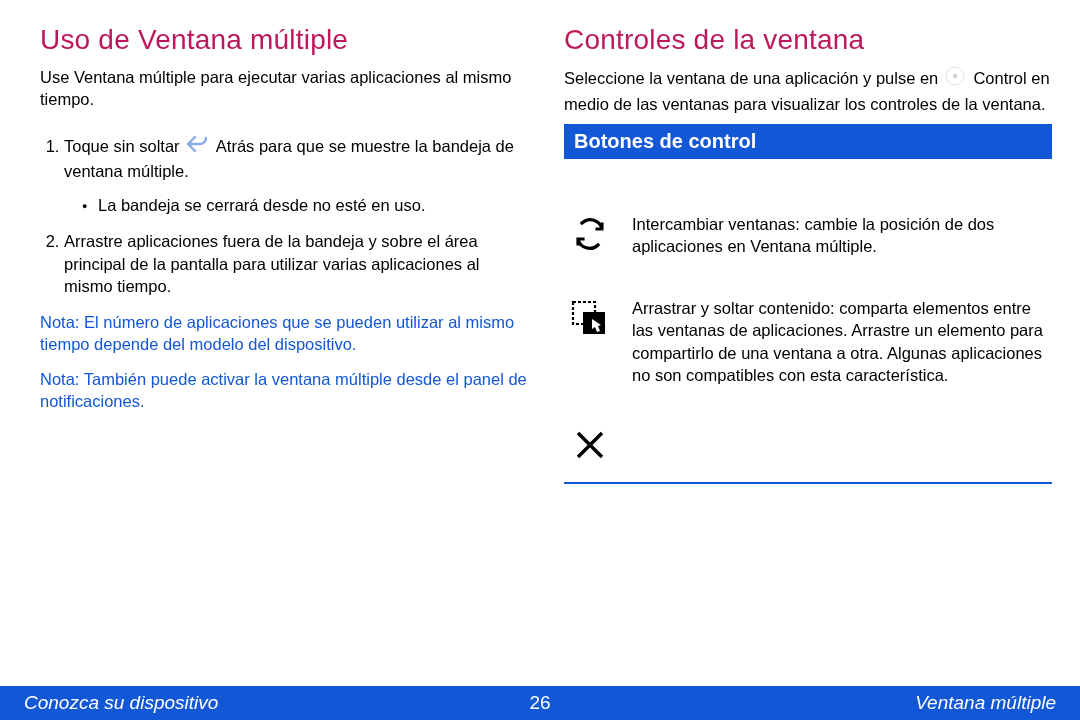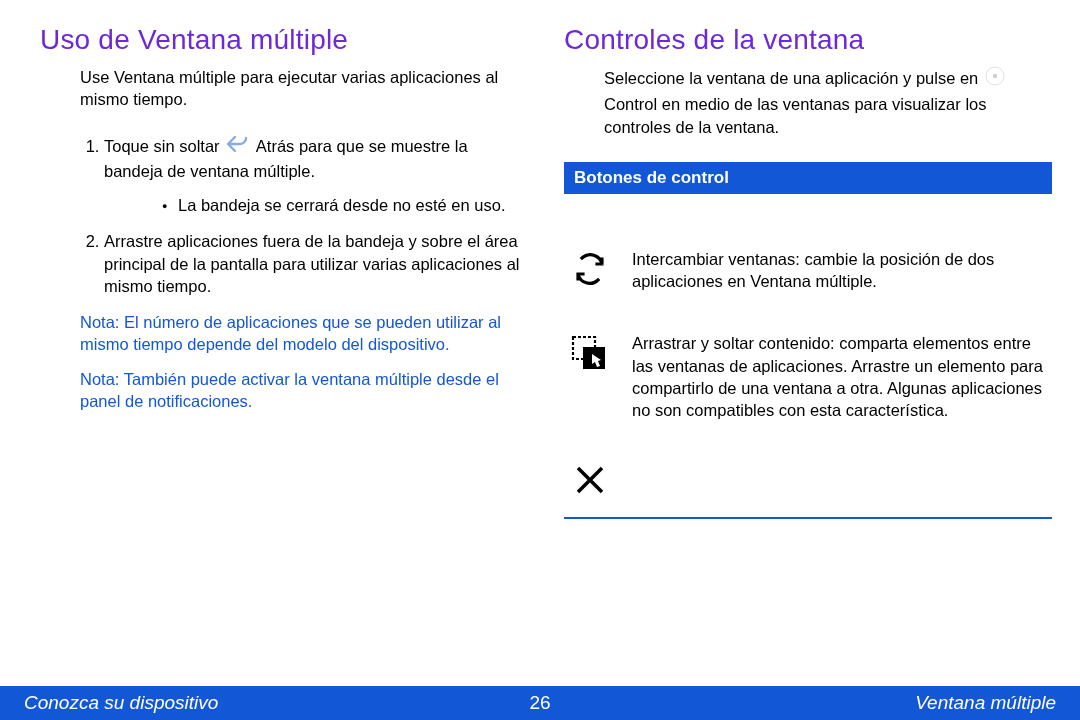--- a/index.html
+++ b/index.html
@@ -1,29 +1,29 @@
 <!DOCTYPE html>
 <html><head>
 <meta charset="utf-8">
 <style>
   * { box-sizing: border-box; margin: 0; padding: 0; }
   html, body { width: 1080px; height: 720px; font-family: Arial, Helvetica, sans-serif; }
   body { position: relative; background: #fff; color: #000; }
   .page { display: flex; width: 1080px; height: 684px; padding: 24px 28px 8px 40px; gap: 36px; }
   .col { flex: 1 1 50%; }
-  h1 { font-size: 28px; font-weight: 400; color: #6d28d9; letter-spacing: 0.2px; margin-bottom: 10px; }
-  p, li { font-size: 16.5px; line-height: 1.35; margin-left: 40px; }
+  h1 { font-size: 28px; font-weight: 400; color: #be185d; letter-spacing: 0.2px; margin-bottom: 10px; }
+  p, li { font-size: 16.5px; line-height: 1.35; }
   .gap { height: 12px; }
   .blue { color: #1257d6; }
   ol { list-style: decimal; padding-left: 24px; }
   ol > li { margin-bottom: 14px; }
   ul.sub { list-style: none; padding-left: 18px; }
   ul.sub > li::before { content: "●"; font-size: 9px; display: inline-block; width: 16px; vertical-align: 2px; }
   .inline-icon { display: inline-block; vertical-align: middle; margin: 0 4px 2px 2px; }
-  .section-bar { background: #1257d6; color: #fff; font-weight: bold; font-size: 17px; padding: 6px 10px; margin-top: 24px; }
+  .section-bar { background: #1257d6; color: #fff; font-weight: bold; font-size: 20px; padding: 6px 10px; margin-top: 8px; }
   .ctrl-list { border-bottom: 2px solid #1257d6; padding: 14px 4px 10px 4px; }
   .ctrl-row { display: flex; gap: 20px; margin-bottom: 22px; margin-top: 40px; }
   .ctrl-row:last-child { margin-bottom: 10px; }
   .ctrl-icon { flex: 0 0 44px; display: flex; justify-content: center; padding-top: 2px; }
   .ctrl-text { flex: 1; font-size: 16.5px; line-height: 1.35; }
   .footer { position: absolute; left: 0; bottom: 0; width: 1080px; height: 34px; background: #1257d6; color: #fff; display: flex; align-items: center; justify-content: space-between; font-style: italic; font-size: 19px; padding: 0 24px; }
   .footer .center { position: absolute; left: 50%; transform: translateX(-50%); font-style: normal; }
   b { font-weight: normal; }
 </style>
 </head>

